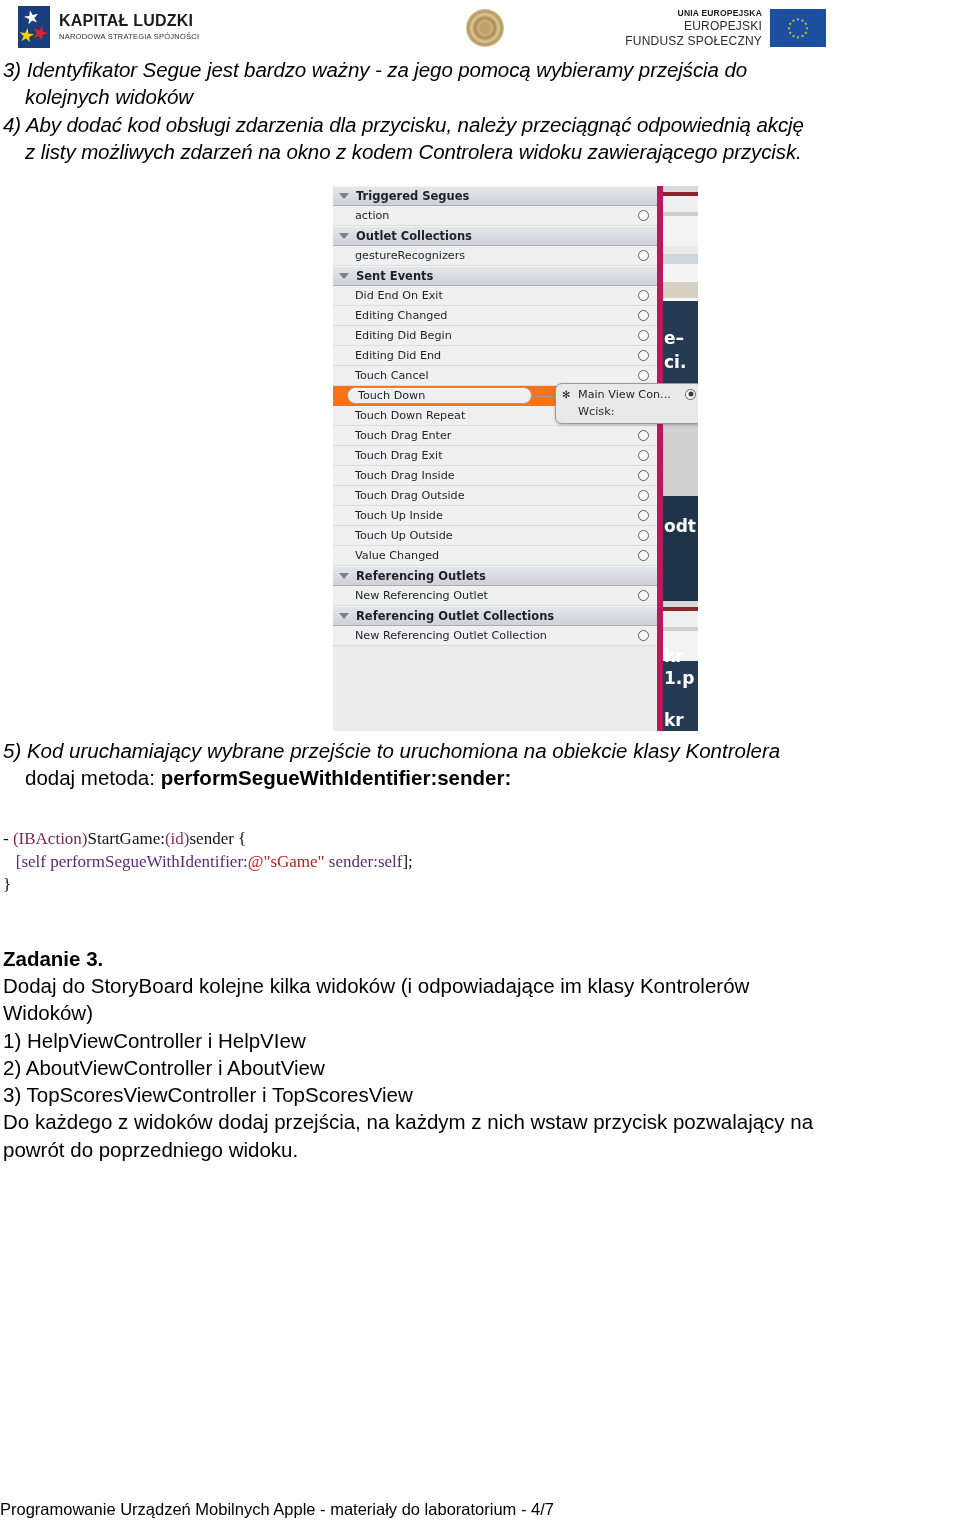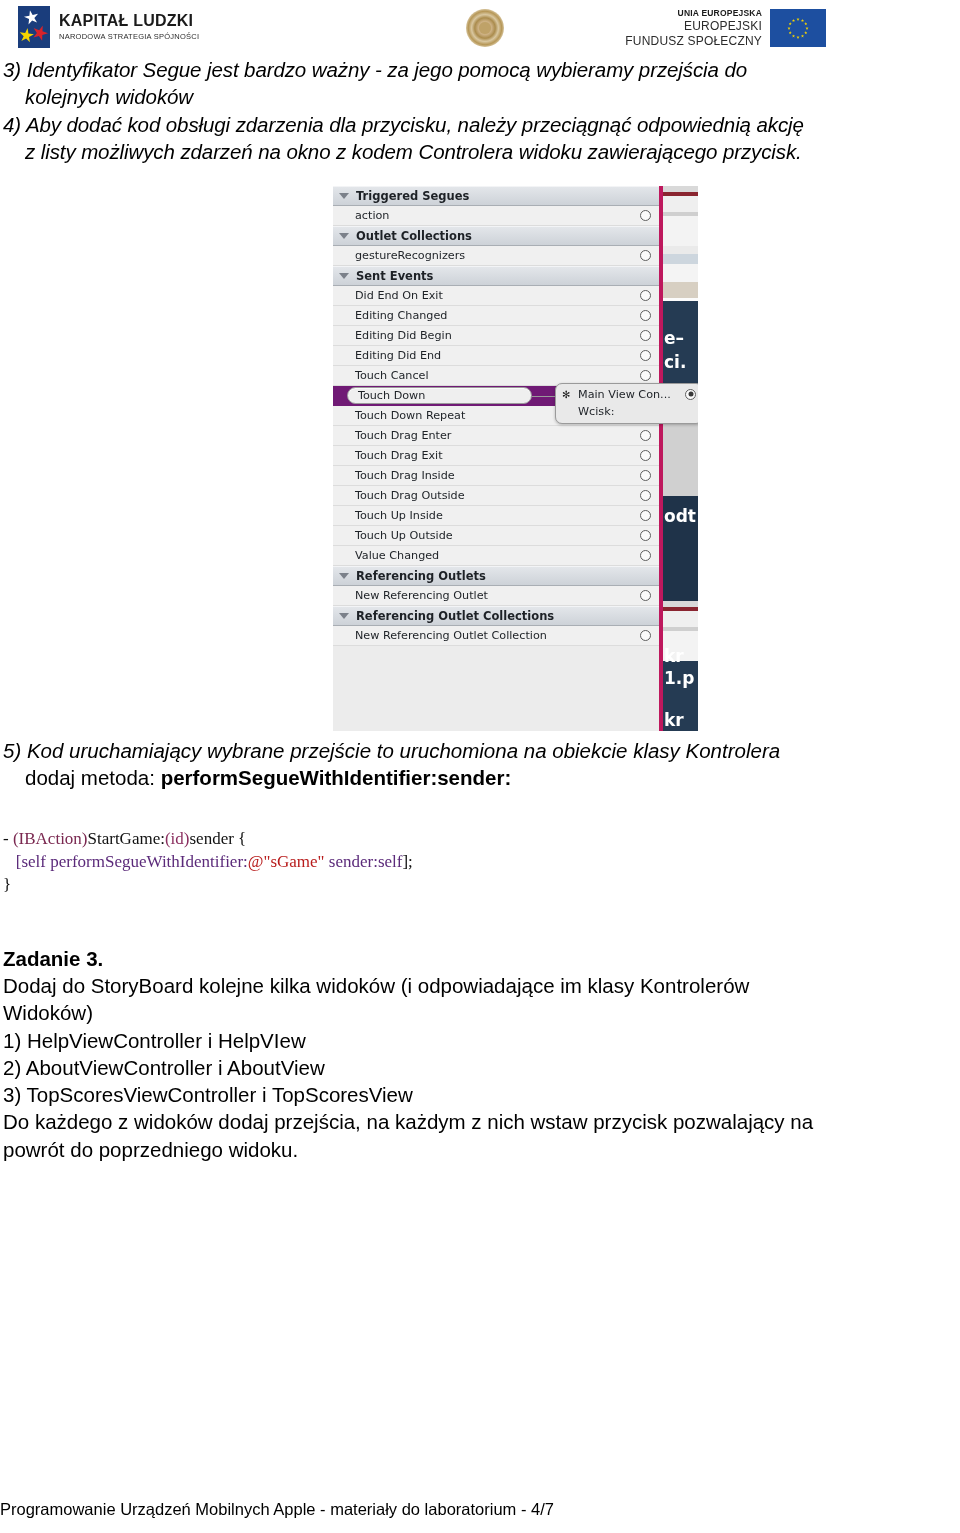--- a/index.html
+++ b/index.html
@@ -203,21 +203,21 @@
     font-family: "DejaVu Sans", sans-serif;
     font-weight: bold;
     font-size: 17px;
   }
   .shot-panel {
     position: absolute;
     left: 0; top: 0;
     width: 330px;
     height: 545px;
     background: #ececec;
-    border-right: 4px solid #be185d;
+    border-right: 6px solid #be185d;
   }
   .sec-head {
     height: 20px;
     display: flex;
     align-items: center;
     padding-left: 6px;
     background: linear-gradient(#e3e6ea, #cdd2d8);
     border-top: 1px solid #f3f4f6;
     border-bottom: 1px solid #a9aeb4;
     font-size: 11.5px;
@@ -424,21 +424,21 @@
       <div class="bg-strip">
         <div class="bg-seg bg-web" style="top:0px;   height:60px;"></div>
         <div class="bg-seg bg-web2" style="top:60px;  height:55px;"></div>
         <div class="bg-seg bg-navy" style="top:115px; height:110px;"></div>
         <div class="bg-seg bg-gray" style="top:225px; height:85px;"></div>
         <div class="bg-seg bg-navy2" style="top:310px; height:105px;"></div>
         <div class="bg-seg bg-web" style="top:415px; height:60px;"></div>
         <div class="bg-seg bg-navy" style="top:475px; height:70px;"></div>
         <span class="bg-txt" style="top:142px;">e–</span>
         <span class="bg-txt" style="top:166px;">ci.</span>
-        <span class="bg-txt" style="top:320px;">odt</span>
+        <span class="bg-txt" style="top:330px;">odt</span>
         <span class="bg-txt" style="top:460px;">kr</span>
         <span class="bg-txt" style="top:482px;">1.p</span>
         <span class="bg-txt" style="top:524px;">kr</span>
       </div>
 
       <div class="shot-panel" id="inspector-panel">
           <div class="sec-head">
             <span class="tri"></span>
             <span>Triggered Segues</span>
           </div>
@@ -471,21 +471,21 @@
             <span class="well"></span>
           </div>
           <div class="row">
             <span class="lbl">Editing Did End</span>
             <span class="well"></span>
           </div>
           <div class="row">
             <span class="lbl">Touch Cancel</span>
             <span class="well"></span>
           </div>
-          <div class="row plain" style="background: #701a75;">
+          <div class="row plain" style="background: #f97316;">
             <span class="pill" style="width: 185px;">Touch Down</span>
           </div>
           <div class="row">
             <span class="lbl">Touch Down Repeat</span>
             <span class="well"></span>
           </div>
           <div class="row">
             <span class="lbl">Touch Drag Enter</span>
             <span class="well"></span>
           </div>

